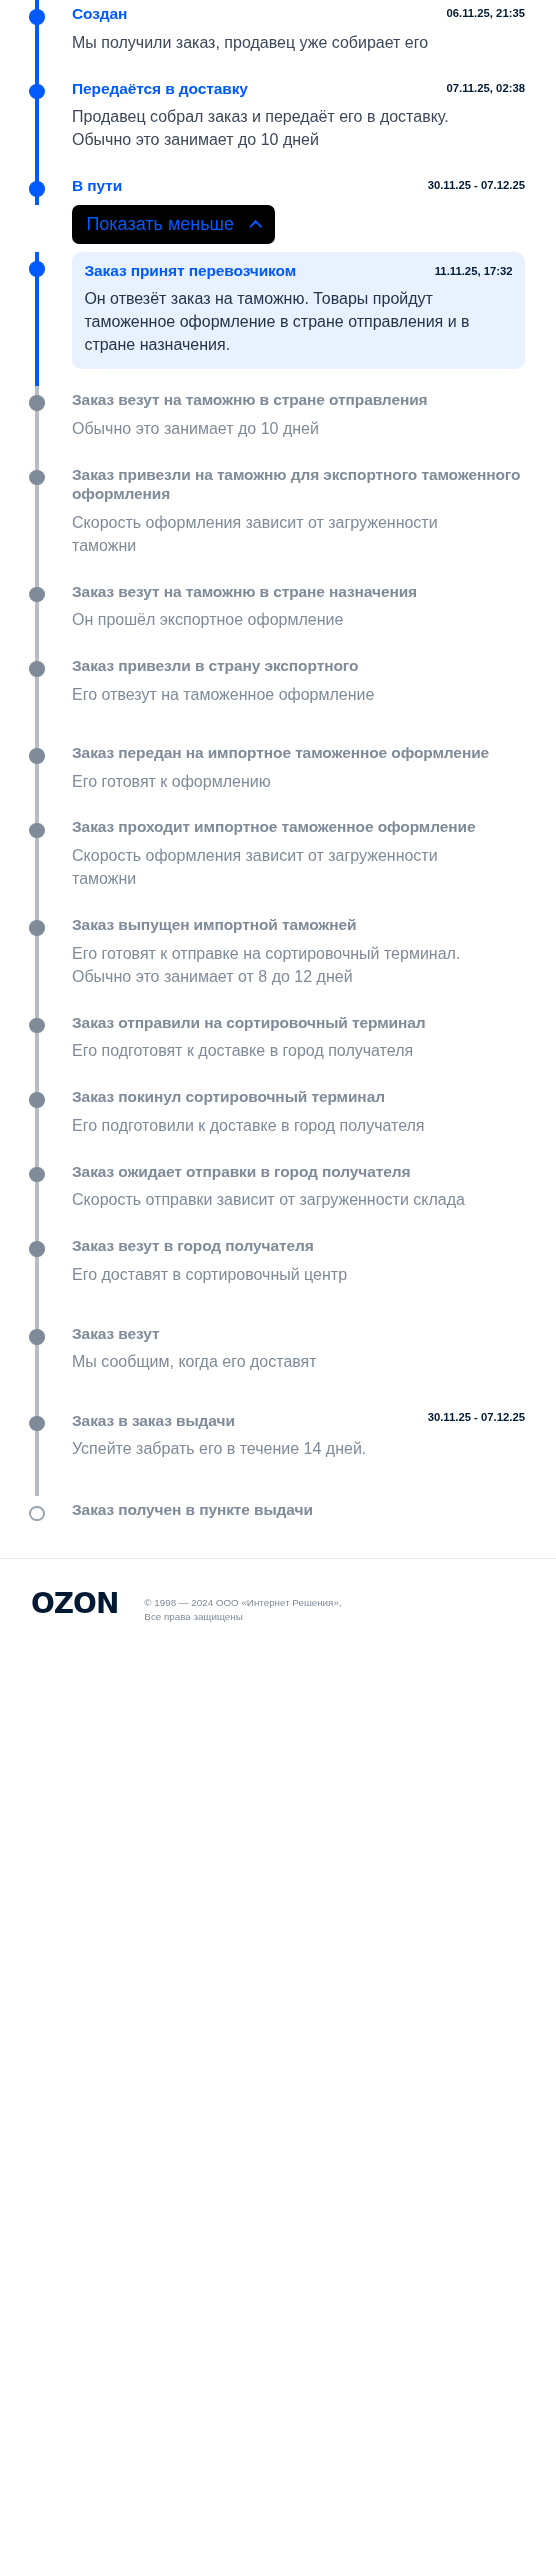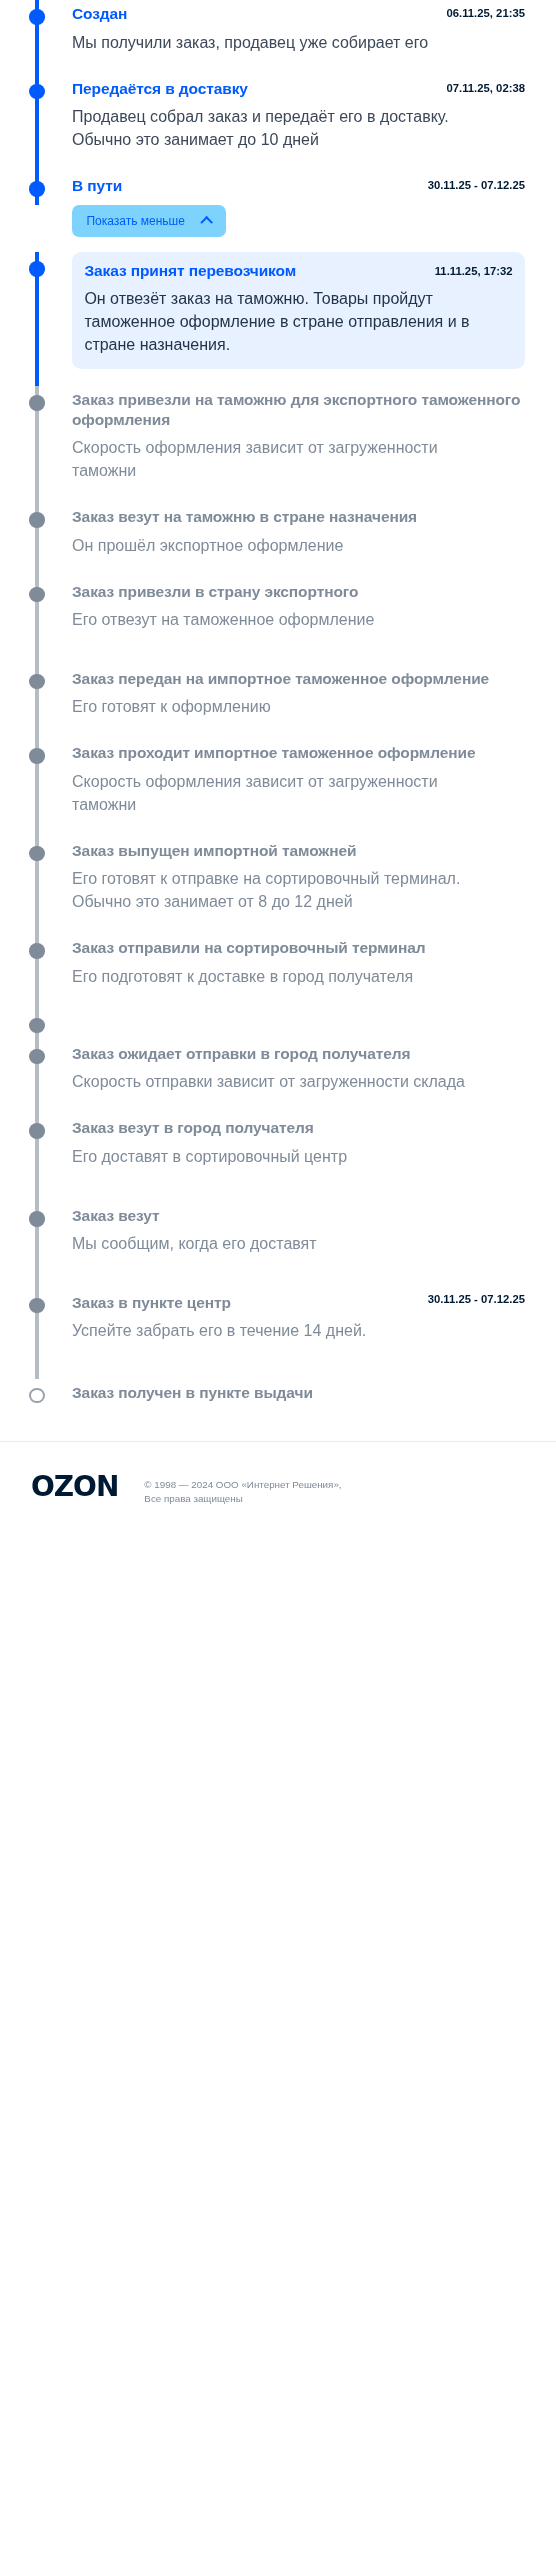--- a/index.html
+++ b/index.html
@@ -115,25 +115,25 @@
   
   .toggle-zone {
     position: relative;
     padding-left: 72px;
     min-height: 46px;
   }
   .toggle-btn {
     display: inline-flex;
     align-items: center;
     gap: 17px;
-    background: #7dd3fc;
+    background: #000000;
     color: #005bff;
     border: none;
     border-radius: 7.2px;
-    font-size: 12px;
+    font-size: 18px;
     font-family: "Liberation Sans", sans-serif;
     padding: 9.3px 14.4px;
     cursor: pointer;
     font-weight: normal;
   }
   .toggle-btn .chev {
     display: inline-block;
     width: 9.3px;
     height: 9.3px;
     border-left: 2.1px solid #005bff;
@@ -226,20 +226,30 @@
         <div class="hl-wrap">
           <div class="title-row">
             <div class="step-title blue">Заказ принят перевозчиком</div>
             <div class="date" style="padding-top:4.1px;">11.11.25, 17:32</div>
           </div>
           <p class="step-desc">Он отвезёт заказ на таможню. Товары пройдут таможенное оформление в стране отправления и в стране назначения.</p>
         </div>
       </div>
     </div>
 
+    <div class="step">
+      <div class="conn solid-grey"></div>
+      <div class="dot grey"></div>
+      <div class="step-body">
+        <div class="title-row">
+          <div class="step-title grey">Заказ везут на таможню в стране отправления</div>
+        </div>
+        <p class="step-desc muted">Обычно это занимает до 10 дней</p>
+      </div>
+    </div>
 
     <div class="step">
       <div class="conn solid-grey"></div>
       <div class="dot grey"></div>
       <div class="step-body">
         <div class="title-row">
           <div class="step-title grey">Заказ привезли на таможню для экспортного таможенного оформления</div>
         </div>
         <p class="step-desc muted">Скорость оформления зависит от загруженности таможни</p>
       </div>
@@ -307,20 +317,26 @@
         <div class="title-row">
           <div class="step-title grey">Заказ отправили на сортировочный терминал</div>
         </div>
         <p class="step-desc muted">Его подготовят к доставке в город получателя</p>
       </div>
     </div>
 
     <div class="step">
       <div class="conn solid-grey"></div>
       <div class="dot grey"></div>
+      <div class="step-body">
+        <div class="title-row">
+          <div class="step-title grey">Заказ покинул сортировочный терминал</div>
+        </div>
+        <p class="step-desc muted">Его подготовили к доставке в город получателя</p>
+      </div>
     </div>
 
     <div class="step">
       <div class="conn solid-grey"></div>
       <div class="dot grey"></div>
       <div class="step-body">
         <div class="title-row">
           <div class="step-title grey">Заказ ожидает отправки в город получателя</div>
         </div>
         <p class="step-desc muted">Скорость отправки зависит от загруженности склада</p>
@@ -347,21 +363,21 @@
         </div>
         <p class="step-desc muted">Мы сообщим, когда его доставят</p>
       </div>
     </div>
 
     <div class="step">
       <div class="conn solid-grey"></div>
       <div class="dot grey"></div>
       <div class="step-body" style="padding-bottom:36px;">
         <div class="title-row">
-          <div class="step-title grey">Заказ в пункте центр</div>
+          <div class="step-title grey">Заказ в заказ выдачи</div>
           <div class="date" style="padding-top:4.1px;">30.11.25 - 07.12.25</div>
         </div>
         <p class="step-desc muted">Успейте забрать его в течение 14 дней.</p>
       </div>
     </div>
 
     <div class="step">
       <div class="conn none"></div>
       <div class="dot hollow"></div>
       <div class="step-body" style="padding-bottom:5.2px;">

